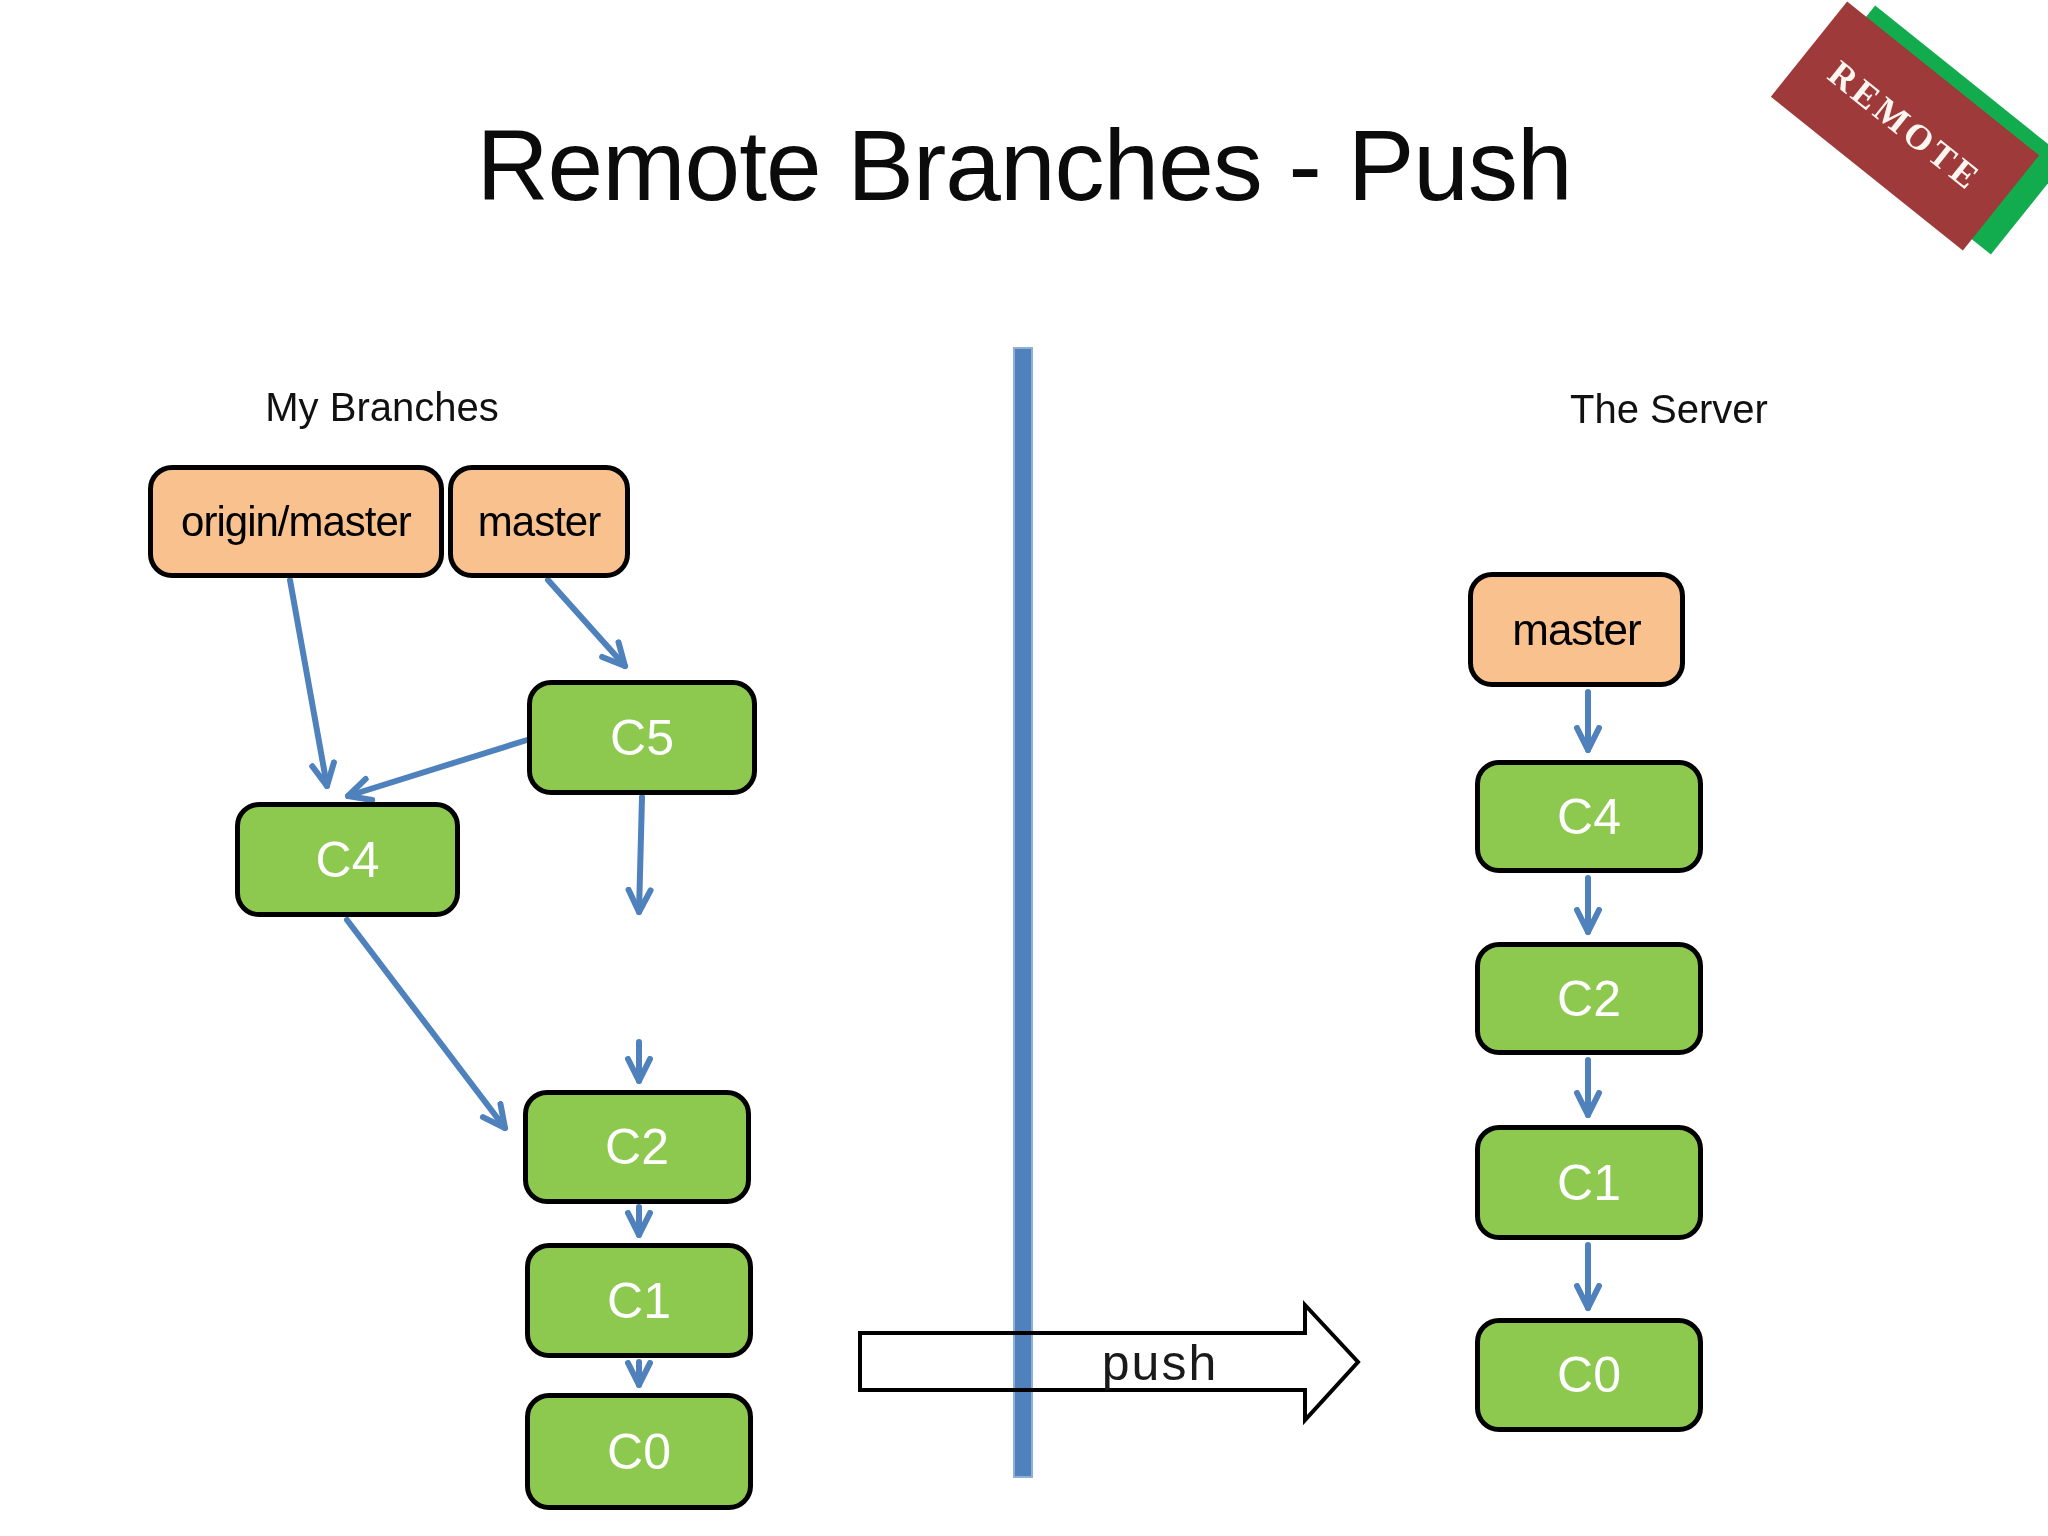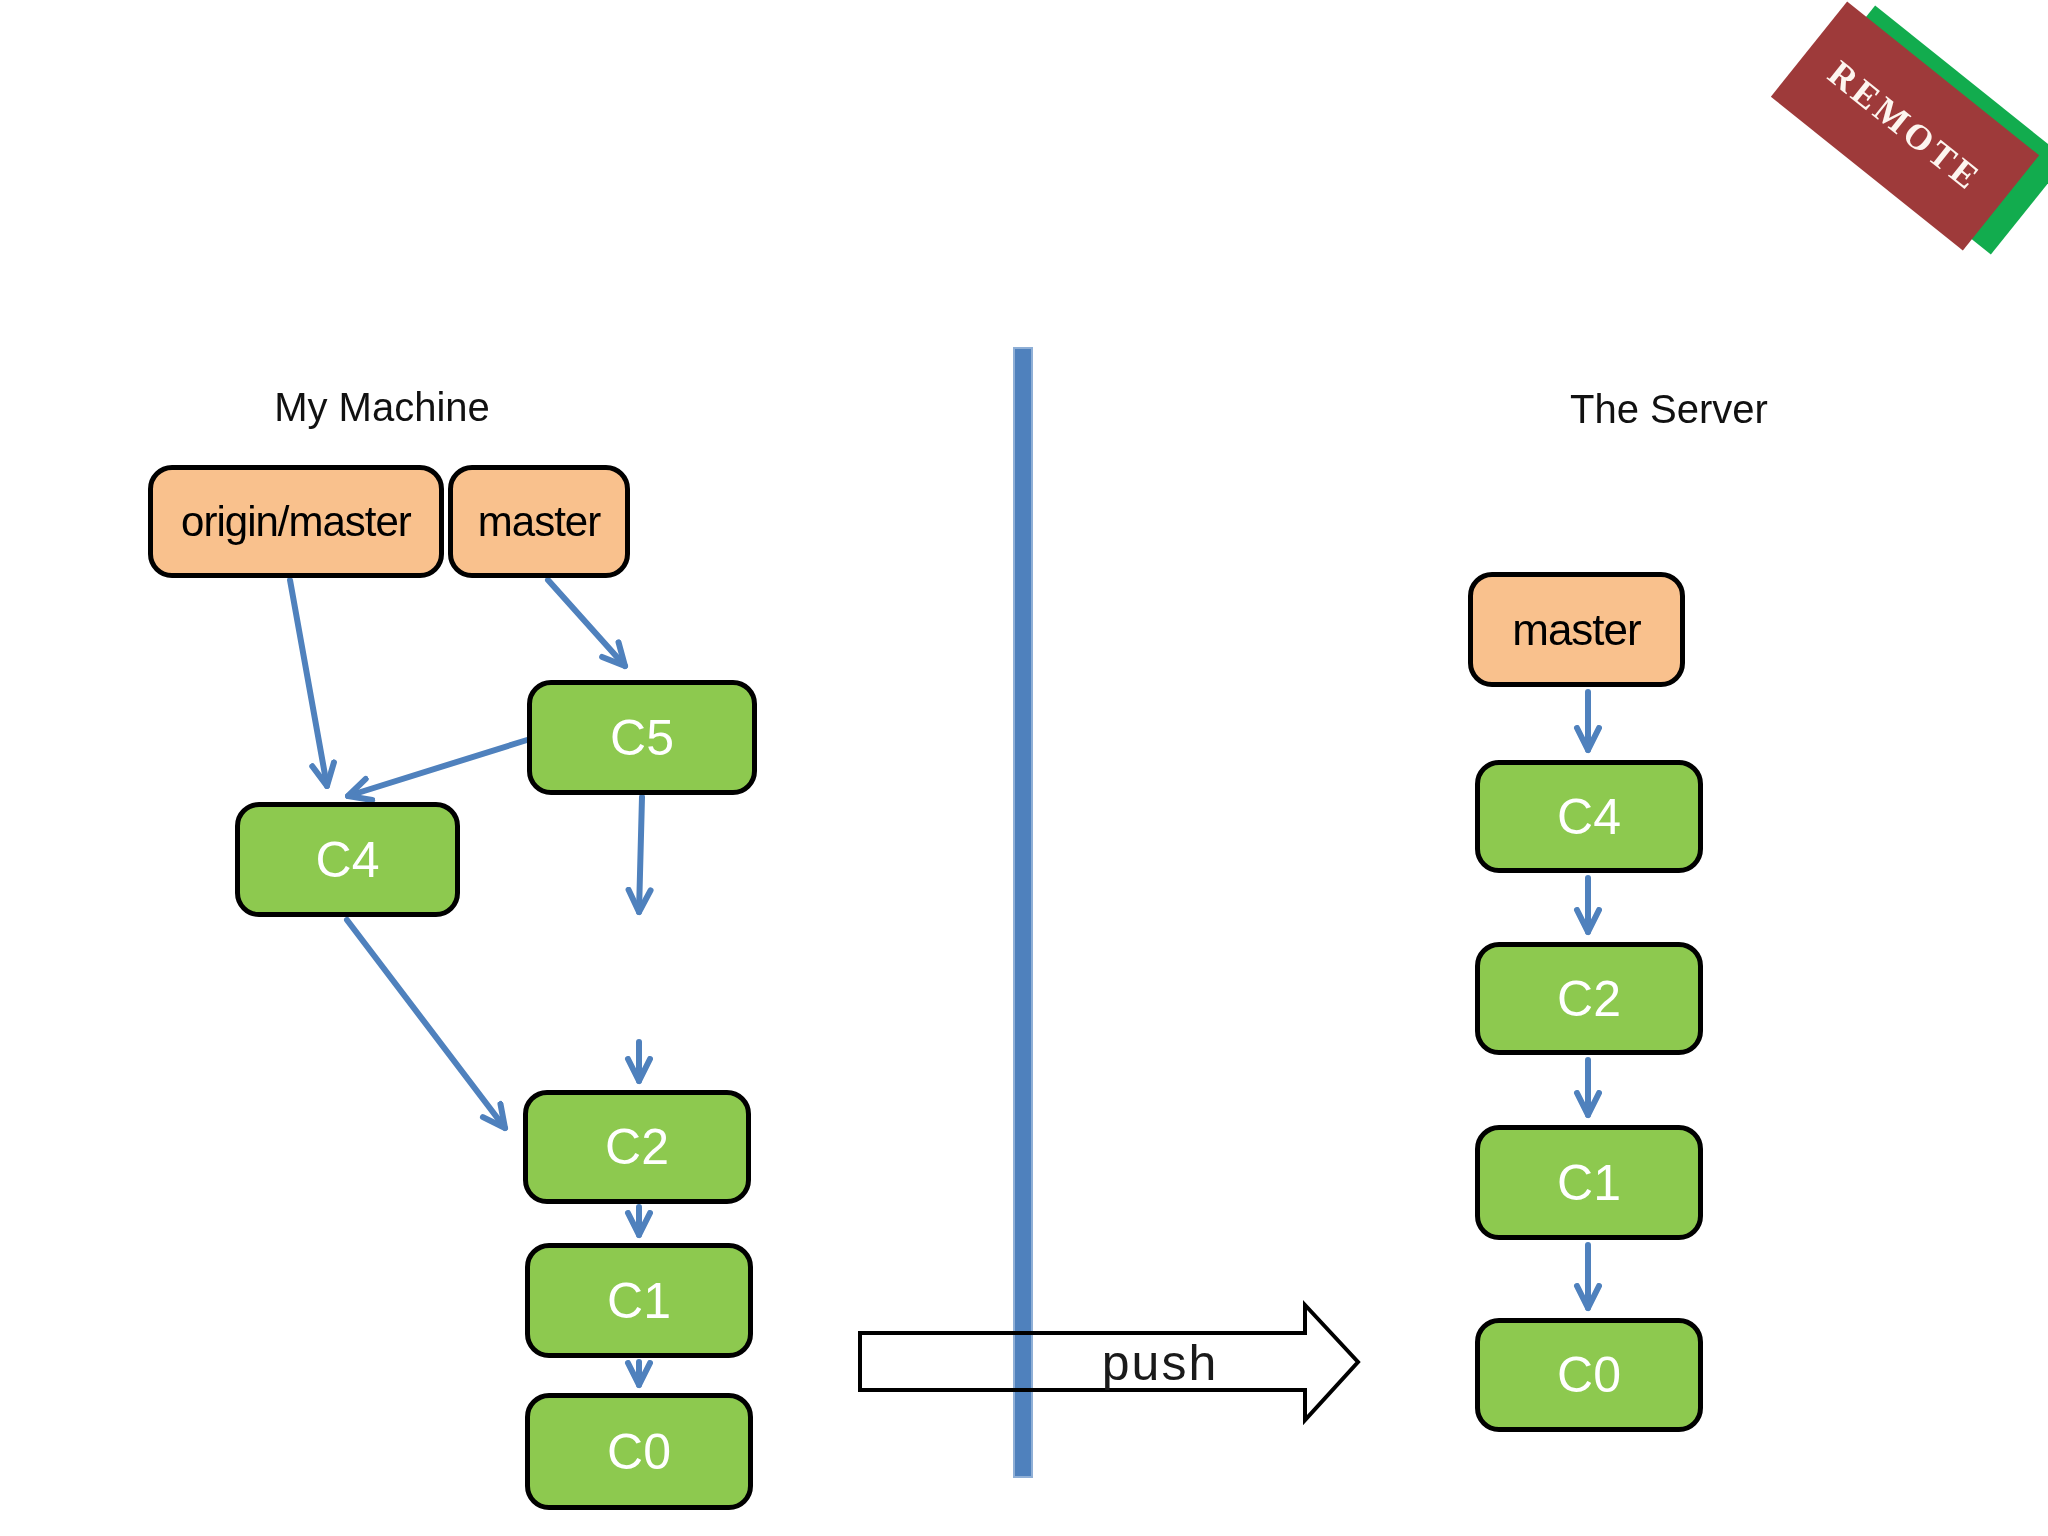--- a/index.html
+++ b/index.html
@@ -65,27 +65,28 @@
     <g stroke="#4F81BD" stroke-width="6" fill="none" stroke-linecap="round">
       <line x1="1588" y1="692" x2="1588" y2="750" marker-end="url(#chev)"></line>
       <line x1="1588" y1="878" x2="1588" y2="932" marker-end="url(#chev)"></line>
       <line x1="1588" y1="1060" x2="1588" y2="1115" marker-end="url(#chev)"></line>
       <line x1="1588" y1="1245" x2="1588" y2="1308" marker-end="url(#chev)"></line>
     </g>
 
     <polygon points="860,1333 1305,1333 1305,1305 1358,1362 1305,1420 1305,1390 860,1390" fill="none" stroke="#000000" stroke-width="4"></polygon>
   </svg>
 
+  <div class="slide-title">Remote Branches - Push</div>
 
   <div class="badge-rect badge-green"></div>
   <div class="badge-rect badge-red">
     <span class="badge-text">REMOTE</span>
   </div>
 
-  <div class="col-label" style="left:382px;top:385px;">My Machine</div>
+  <div class="col-label" style="left:382px;top:385px;">My Branches</div>
   <div class="col-label" style="left:1669px;top:387px;">The Server</div>
 
   <div class="node branch" style="left:148px;top:465px;width:296px;height:113px;">
     <span>origin/master</span>
   </div>
   <div class="node branch" style="left:448px;top:465px;width:182px;height:113px;">
     <span>master</span>
   </div>
 
   <div class="node commit" style="left:527px;top:680px;width:230px;height:115px;">

